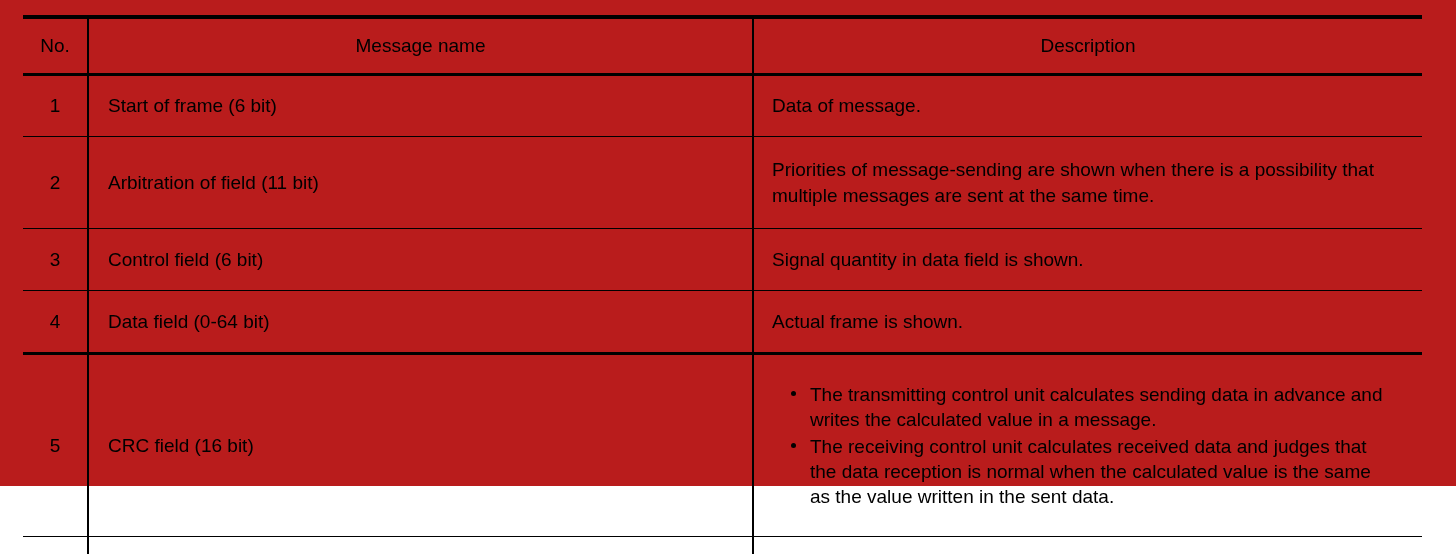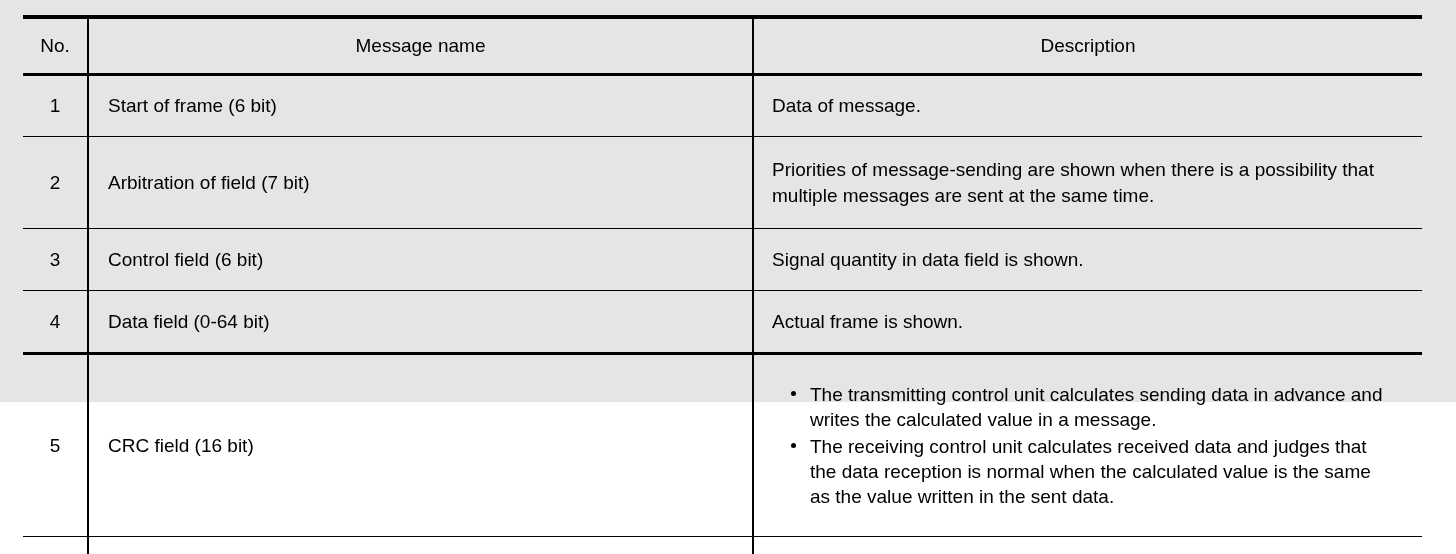--- a/index.html
+++ b/index.html
@@ -11,22 +11,22 @@
     width: 1456px;
     height: 554px;
     font-family: "Liberation Sans", sans-serif;
     color: #000000;
     overflow: hidden;
   }
 
   .page {
     position: relative;
     width: 1456px;
-    height: 402px;
-    background: #e5e5e5;
+    height: 486px;
+    background: #b91c1c;
   }
 
   .table-wrap {
     position: absolute;
     left: 23px;
     top: 15px;
     width: 1399px;
   }
 
   table.spec {
@@ -152,21 +152,21 @@
             <span class="cell-inner desc-text">Start of frame (6 bit)</span>
           </td>
           <td class="col-desc">
             <span class="cell-inner desc-text">Data of message.</span>
           </td>
         </tr>
 
         <tr class="row-2">
           <td class="col-no">2</td>
           <td class="col-name">
-            <span class="cell-inner desc-text">Arbitration of field (7 bit)</span>
+            <span class="cell-inner desc-text">Arbitration of field (11 bit)</span>
           </td>
           <td class="col-desc">
             <span class="cell-inner desc-text">Priorities of message-sending are shown when there is a possibility that multiple messages are sent at the same time.</span>
           </td>
         </tr>
 
         <tr class="row-3">
           <td class="col-no">3</td>
           <td class="col-name">
             <span class="cell-inner desc-text">Control field (6 bit)</span>

